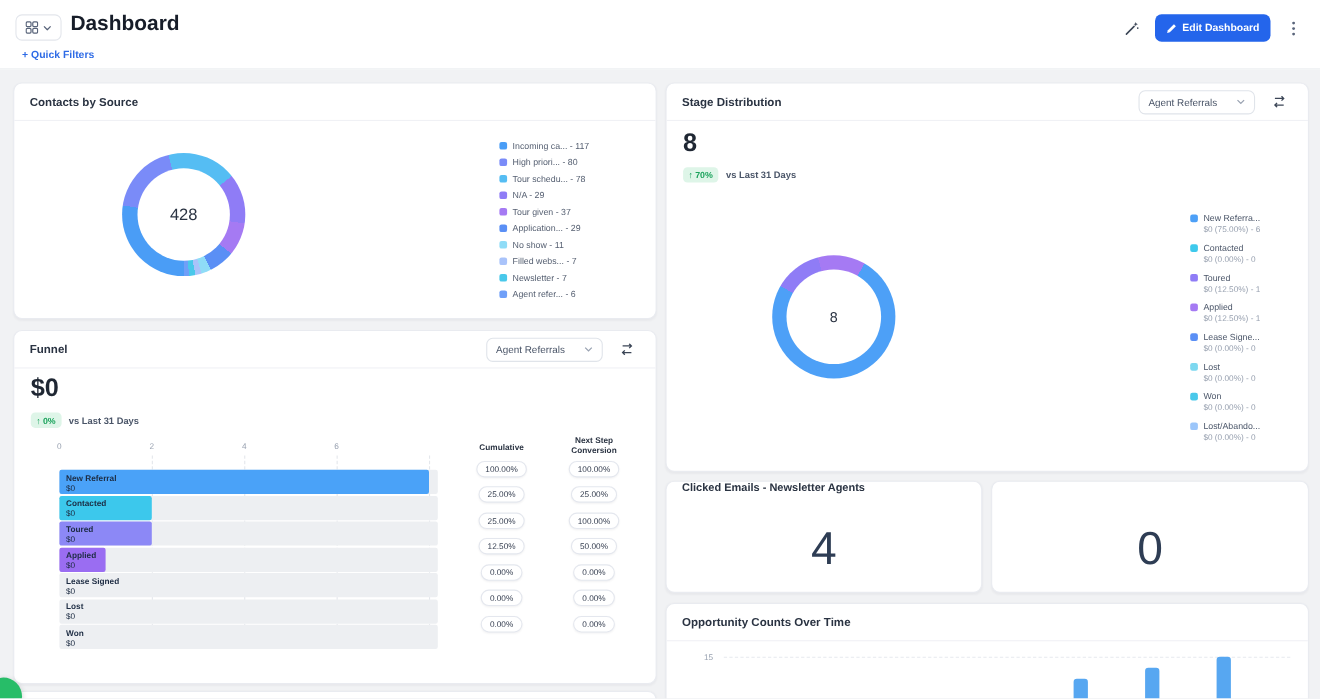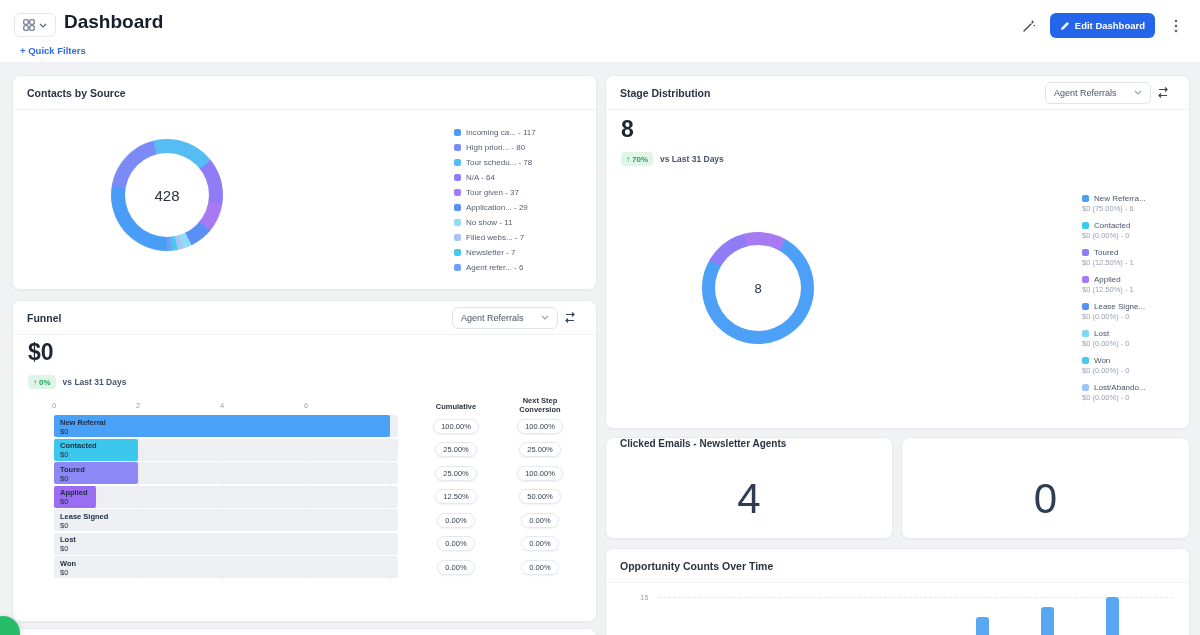--- a/index.html
+++ b/index.html
@@ -15,21 +15,21 @@
   .date-group{display:flex;align-items:center;gap:4px;}
   .date-pill{display:flex;align-items:center;gap:7px;height:22px;padding:0 8px;border:1px solid #e3e6ec;border-radius:6px;background:#fff;font-size:8.5px;color:#5b6574;cursor:pointer;}
   .icon-btn{width:24px;height:24px;border:none;background:transparent;display:flex;align-items:center;justify-content:center;cursor:pointer;padding:0;}
   .edit-btn{display:flex;align-items:center;gap:5px;height:25px;padding:0 10px;border:none;border-radius:6px;background:#2465eb;color:#fff;font-size:9.5px;font-weight:600;cursor:pointer;font-family:inherit;}
 
   
   .card{position:absolute;background:#fff;border:1px solid #e9ebf0;border-radius:8px;box-shadow:0 1px 2px rgba(16,24,40,.04);}
   .card-head{display:flex;align-items:center;justify-content:space-between;height:33px;padding:0 14px;}
   .card-title{font-size:10.5px;font-weight:700;color:#2a3342;}
   .card-hr{height:1px;background:#f0f1f5;}
-  .head-controls{display:flex;align-items:center;}
+  .head-controls{display:flex;align-items:center;gap:10px;}
   .select{display:flex;align-items:center;justify-content:space-between;width:106px;height:22px;padding:0 8px;border:1px solid #e0e4ea;border-radius:6px;background:#fff;font-size:9px;color:#4a5568;cursor:pointer;box-sizing:border-box;}
 
   .card-contacts{left:12px;top:75px;width:583px;height:213px;}
   .card-funnel{left:12px;top:300px;width:583px;height:320px;}
   .card-stage{left:605px;top:75px;width:583px;height:352px;}
   .card-kpi1{left:605px;top:437px;width:286px;height:100px;}
   .card-kpi2{left:901px;top:437px;width:287px;height:100px;}
   .card-opportunity{left:605px;top:548px;width:583px;height:260px;overflow:hidden;}
   .card-next{left:12px;top:628px;width:583px;height:60px;}
 
@@ -57,37 +57,37 @@
 
   
   .f-chart{position:absolute;left:14px;top:92px;width:557px;height:214px;}
   .f-tick{position:absolute;top:8px;transform:translateX(-50%);font-size:7.5px;color:#98a1b0;}
   .f-headc{position:absolute;width:70px;text-align:center;font-size:7.5px;font-weight:700;color:#2a3342;line-height:1.2;}
   .headc-cum{left:394px;top:9px;}
   .headc-next{left:478px;top:3px;}
   .vline{position:absolute;top:21px;height:166px;border-left:1px dashed #e4e7ec;}
   .f-rows{position:absolute;left:0;top:22px;right:0;}
   .f-row{position:relative;height:22px;margin-bottom:1.5px;}
-  .f-band{position:absolute;left:27px;top:0;width:344px;height:22px;background:#edeff2;border-radius:2px;}
+  .f-band{position:absolute;left:27px;top:12px;width:344px;height:22px;background:#edeff2;border-radius:2px;}
   .f-bar{position:absolute;left:0;top:0;height:22px;border-radius:2px;}
   .f-lbl{position:absolute;left:6px;top:2.5px;z-index:2;}
   .f-name{font-size:7.5px;font-weight:700;color:#1c2b42;line-height:1.25;white-space:nowrap;}
   .f-amt{font-size:7.5px;color:#1c2b42;line-height:1.25;}
   .f-cell{position:absolute;top:0;height:22px;display:flex;align-items:center;justify-content:center;}
   .cell-cum{left:394px;width:70px;}
   .cell-next{left:478px;width:70px;}
   .pill{border:1px solid #e4e7ee;border-radius:10px;padding:2px 7px;font-size:7.5px;color:#333c4e;background:#fff;box-shadow:0 1px 2px rgba(16,24,40,.06);white-space:nowrap;}
 
   
   .s-legend{position:absolute;left:476px;top:118px;width:104px;}
   .s-item{margin-bottom:8px;cursor:pointer;}
   .s-line1{display:flex;align-items:center;gap:5px;}
   .s-chip{width:7px;height:7px;border-radius:2px;flex:0 0 auto;}
   .s-name{font-size:8px;color:#4a5568;white-space:nowrap;}
-  .s-detail{font-size:7.5px;color:#98a1b0;margin-top:1px;white-space:nowrap;}
+  .s-detail{font-size:7.5px;color:#98a1b0;margin-left:12px;margin-top:1px;white-space:nowrap;}
 
   
   .kpi-title{padding:0 14px 0;font-size:10px;font-weight:700;color:#2a3342;}
   .kpi-value{position:absolute;left:0;right:0;top:30px;bottom:8px;display:flex;align-items:center;justify-content:center;font-size:42px;font-weight:400;color:#2e3d54;}
 
   
   .opp-ylabel{position:absolute;left:34px;top:44px;font-size:7.5px;color:#98a1b0;}
   .opp-gridline{position:absolute;left:52px;right:16px;top:48px;border-top:1px dashed #e6e9ee;}
   .opp-bar{position:absolute;width:13px;bottom:-80px;background:#57a7f1;border-radius:3px 3px 0 0;}
 
@@ -156,21 +156,21 @@
         <div class="legend-item">
           <span class="chip" style="background: rgb(122, 139, 248);"></span>
           <span class="legend-text">High priori... - 80</span>
         </div>
         <div class="legend-item">
           <span class="chip" style="background: rgb(85, 189, 243);"></span>
           <span class="legend-text">Tour schedu... - 78</span>
         </div>
         <div class="legend-item">
           <span class="chip" style="background: rgb(143, 124, 246);"></span>
-          <span class="legend-text">N/A - 64</span>
+          <span class="legend-text">N/A - 29</span>
         </div>
         <div class="legend-item">
           <span class="chip" style="background: rgb(165, 122, 243);"></span>
           <span class="legend-text">Tour given - 37</span>
         </div>
         <div class="legend-item">
           <span class="chip" style="background: rgb(90, 143, 245);"></span>
           <span class="legend-text">Application... - 29</span>
         </div>
         <div class="legend-item">

